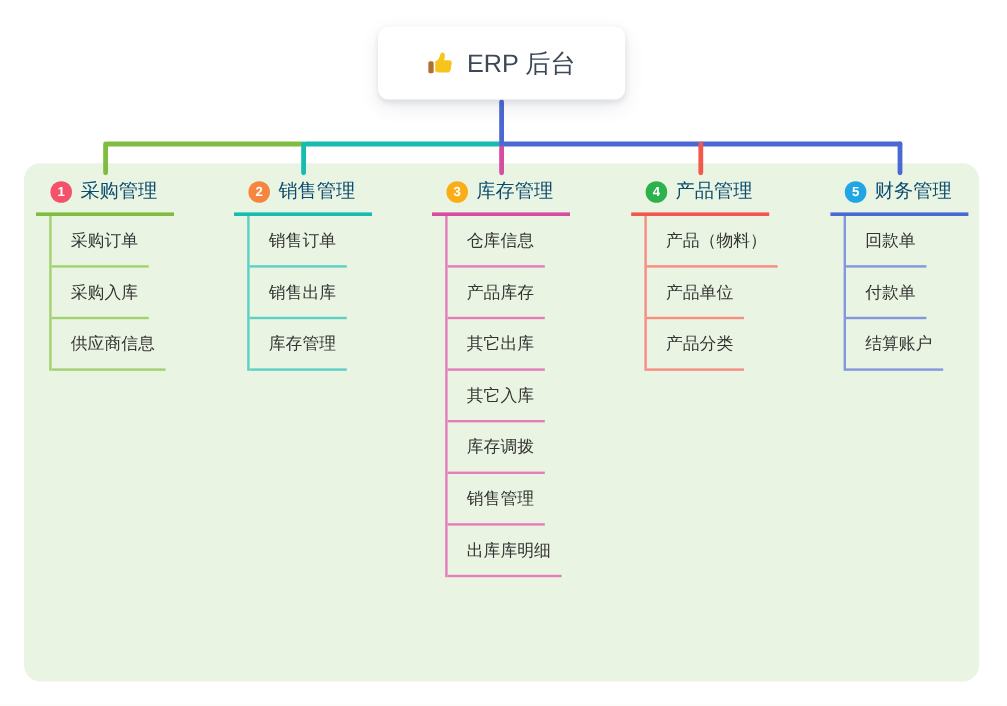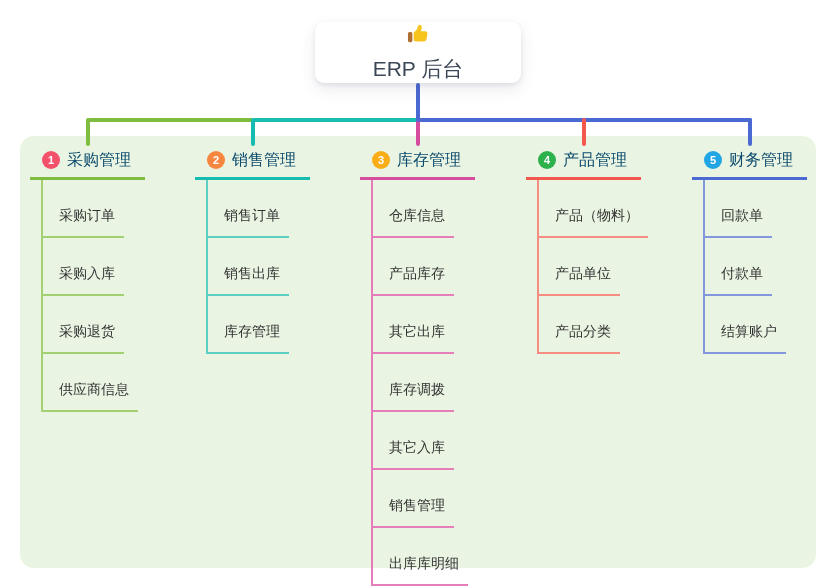--- a/index.html
+++ b/index.html
@@ -9,39 +9,39 @@
   }
   .panel{
     position:absolute;left:20px;top:136px;width:796px;height:432px;
     background:#e9f5e2;border-radius:14px;
   }
   .root-card{
     position:absolute;left:315px;top:22px;width:206px;height:61px;
     background:#ffffff;border-radius:9px;
     box-shadow:0 2px 4px rgba(50,60,90,.10),0 6px 16px rgba(50,60,90,.10);
     display:flex;align-items:center;justify-content:center;gap:10px;
-    font-size:21px;font-weight:500;color:#3c4858;z-index:3;flex-direction:column;
+    font-size:21px;font-weight:500;color:#3c4858;z-index:3;
   }
   .root-icon{display:flex;align-items:center;}
   .line{position:absolute;z-index:1;}
   .h-line{height:4px;top:118px;border-radius:2px;}
   .v-line{width:4px;border-radius:2px;}
   .column{position:absolute;top:149px;z-index:2;}
   .branch{
     display:flex;align-items:center;width:max-content;
     padding:0 14px 6px 12px;border-bottom:3px solid;cursor:default;
   }
   .badge{
     width:18px;height:18px;border-radius:50%;margin-right:7px;flex:none;
     color:#fff;font-size:11px;font-weight:bold;line-height:18px;text-align:center;
   }
   .blabel{font-size:16px;line-height:22px;color:#0c4a6e;white-space:nowrap;}
   .children{border-left:2px solid;margin-left:11px;width:max-content;}
   .child{
-    box-sizing:border-box;height:58px;width:max-content;
+    box-sizing:border-box;height:43px;width:max-content;
     display:flex;align-items:flex-end;padding:0 9px 11px 16px;
     border-bottom:2px solid;font-size:14px;color:#333;white-space:nowrap;
   }
 </style>
 </head>
 <body>
 
 <div class="canvas">
   <div class="panel"></div>
   <div id="lines">
@@ -57,21 +57,20 @@
     </div>
   <div id="columns">
       <div class="column" style="left: 30px;">
         <div class="branch" style="border-bottom-color: rgb(126, 189, 63);">
           <span class="badge" style="background: rgb(244, 82, 107);">1</span>
           <span class="blabel">采购管理</span>
         </div>
         <div class="children" style="border-left-color: rgb(163, 208, 112);">
           <div class="child" style="border-bottom-color: rgb(163, 208, 112);">采购订单</div>
           <div class="child" style="border-bottom-color: rgb(163, 208, 112);">采购入库</div>
-          <div class="child" style="border-bottom-color: rgb(163, 208, 112);">采购退货</div>
           <div class="child" style="border-bottom-color: rgb(163, 208, 112);">供应商信息</div>
         </div>
       </div>
       <div class="column" style="left: 195px;">
         <div class="branch" style="border-bottom-color: rgb(22, 188, 176);">
           <span class="badge" style="background: rgb(246, 134, 63);">2</span>
           <span class="blabel">销售管理</span>
         </div>
         <div class="children" style="border-left-color: rgb(94, 207, 197);">
           <div class="child" style="border-bottom-color: rgb(94, 207, 197);">销售订单</div>
@@ -81,22 +80,22 @@
       </div>
       <div class="column" style="left: 360px;">
         <div class="branch" style="border-bottom-color: rgb(214, 77, 160);">
           <span class="badge" style="background: rgb(251, 173, 24);">3</span>
           <span class="blabel">库存管理</span>
         </div>
         <div class="children" style="border-left-color: rgb(227, 126, 186);">
           <div class="child" style="border-bottom-color: rgb(227, 126, 186);">仓库信息</div>
           <div class="child" style="border-bottom-color: rgb(227, 126, 186);">产品库存</div>
           <div class="child" style="border-bottom-color: rgb(227, 126, 186);">其它出库</div>
+          <div class="child" style="border-bottom-color: rgb(227, 126, 186);">其它入库</div>
           <div class="child" style="border-bottom-color: rgb(227, 126, 186);">库存调拨</div>
-          <div class="child" style="border-bottom-color: rgb(227, 126, 186);">其它入库</div>
           <div class="child" style="border-bottom-color: rgb(227, 126, 186);">销售管理</div>
           <div class="child" style="border-bottom-color: rgb(227, 126, 186);">出库库明细</div>
         </div>
       </div>
       <div class="column" style="left: 526px;">
         <div class="branch" style="border-bottom-color: rgb(243, 88, 78);">
           <span class="badge" style="background: rgb(45, 177, 77);">4</span>
           <span class="blabel">产品管理</span>
         </div>
         <div class="children" style="border-left-color: rgb(247, 140, 131);">

